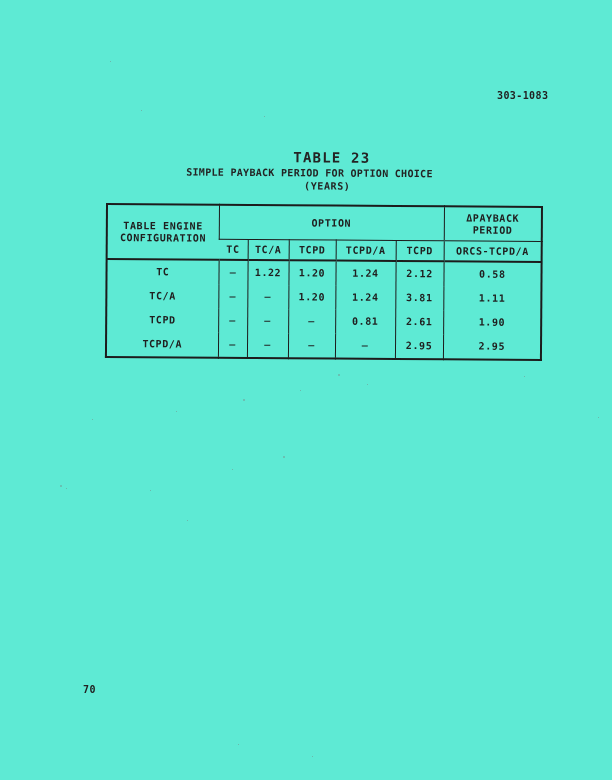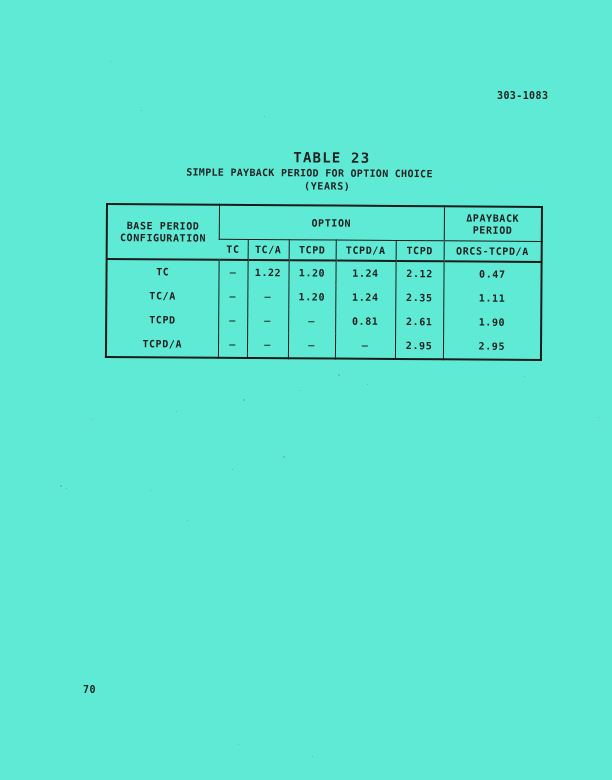--- a/index.html
+++ b/index.html
@@ -99,21 +99,21 @@
         <col style="width:29px">
         <col style="width:41px">
         <col style="width:47px">
         <col style="width:60px">
         <col style="width:48px">
         <col style="width:98px">
       </colgroup>
       <tbody>
           <tr>
         <th rowspan="2" class="cfg-h">
-          <span class="hline">BASE PERIOD</span>
+          <span class="hline">TABLE ENGINE</span>
           <span class="hline">CONFIGURATION</span>
         </th>
         <th colspan="5" class="group-h">OPTION</th>
         <th class="group-h">
           <span class="hline">ΔPAYBACK</span>
           <span class="hline">PERIOD</span>
         </th>
       </tr>
       <tr class="subhead">
         <th>TC</th>
@@ -124,29 +124,29 @@
         <th>ORCS-TCPD/A</th>
       </tr>
 
       <tr class="body">
         <td class="cfg">TC</td>
         <td>–</td>
         <td>1.22</td>
         <td>1.20</td>
         <td>1.24</td>
         <td>2.12</td>
-        <td>0.47</td>
+        <td>0.58</td>
       </tr>
       <tr class="body">
         <td class="cfg">TC/A</td>
         <td>–</td>
         <td>–</td>
         <td>1.20</td>
         <td>1.24</td>
-        <td>2.35</td>
+        <td>3.81</td>
         <td>1.11</td>
       </tr>
       <tr class="body">
         <td class="cfg">TCPD</td>
         <td>–</td>
         <td>–</td>
         <td>–</td>
         <td>0.81</td>
         <td>2.61</td>
         <td>1.90</td>

